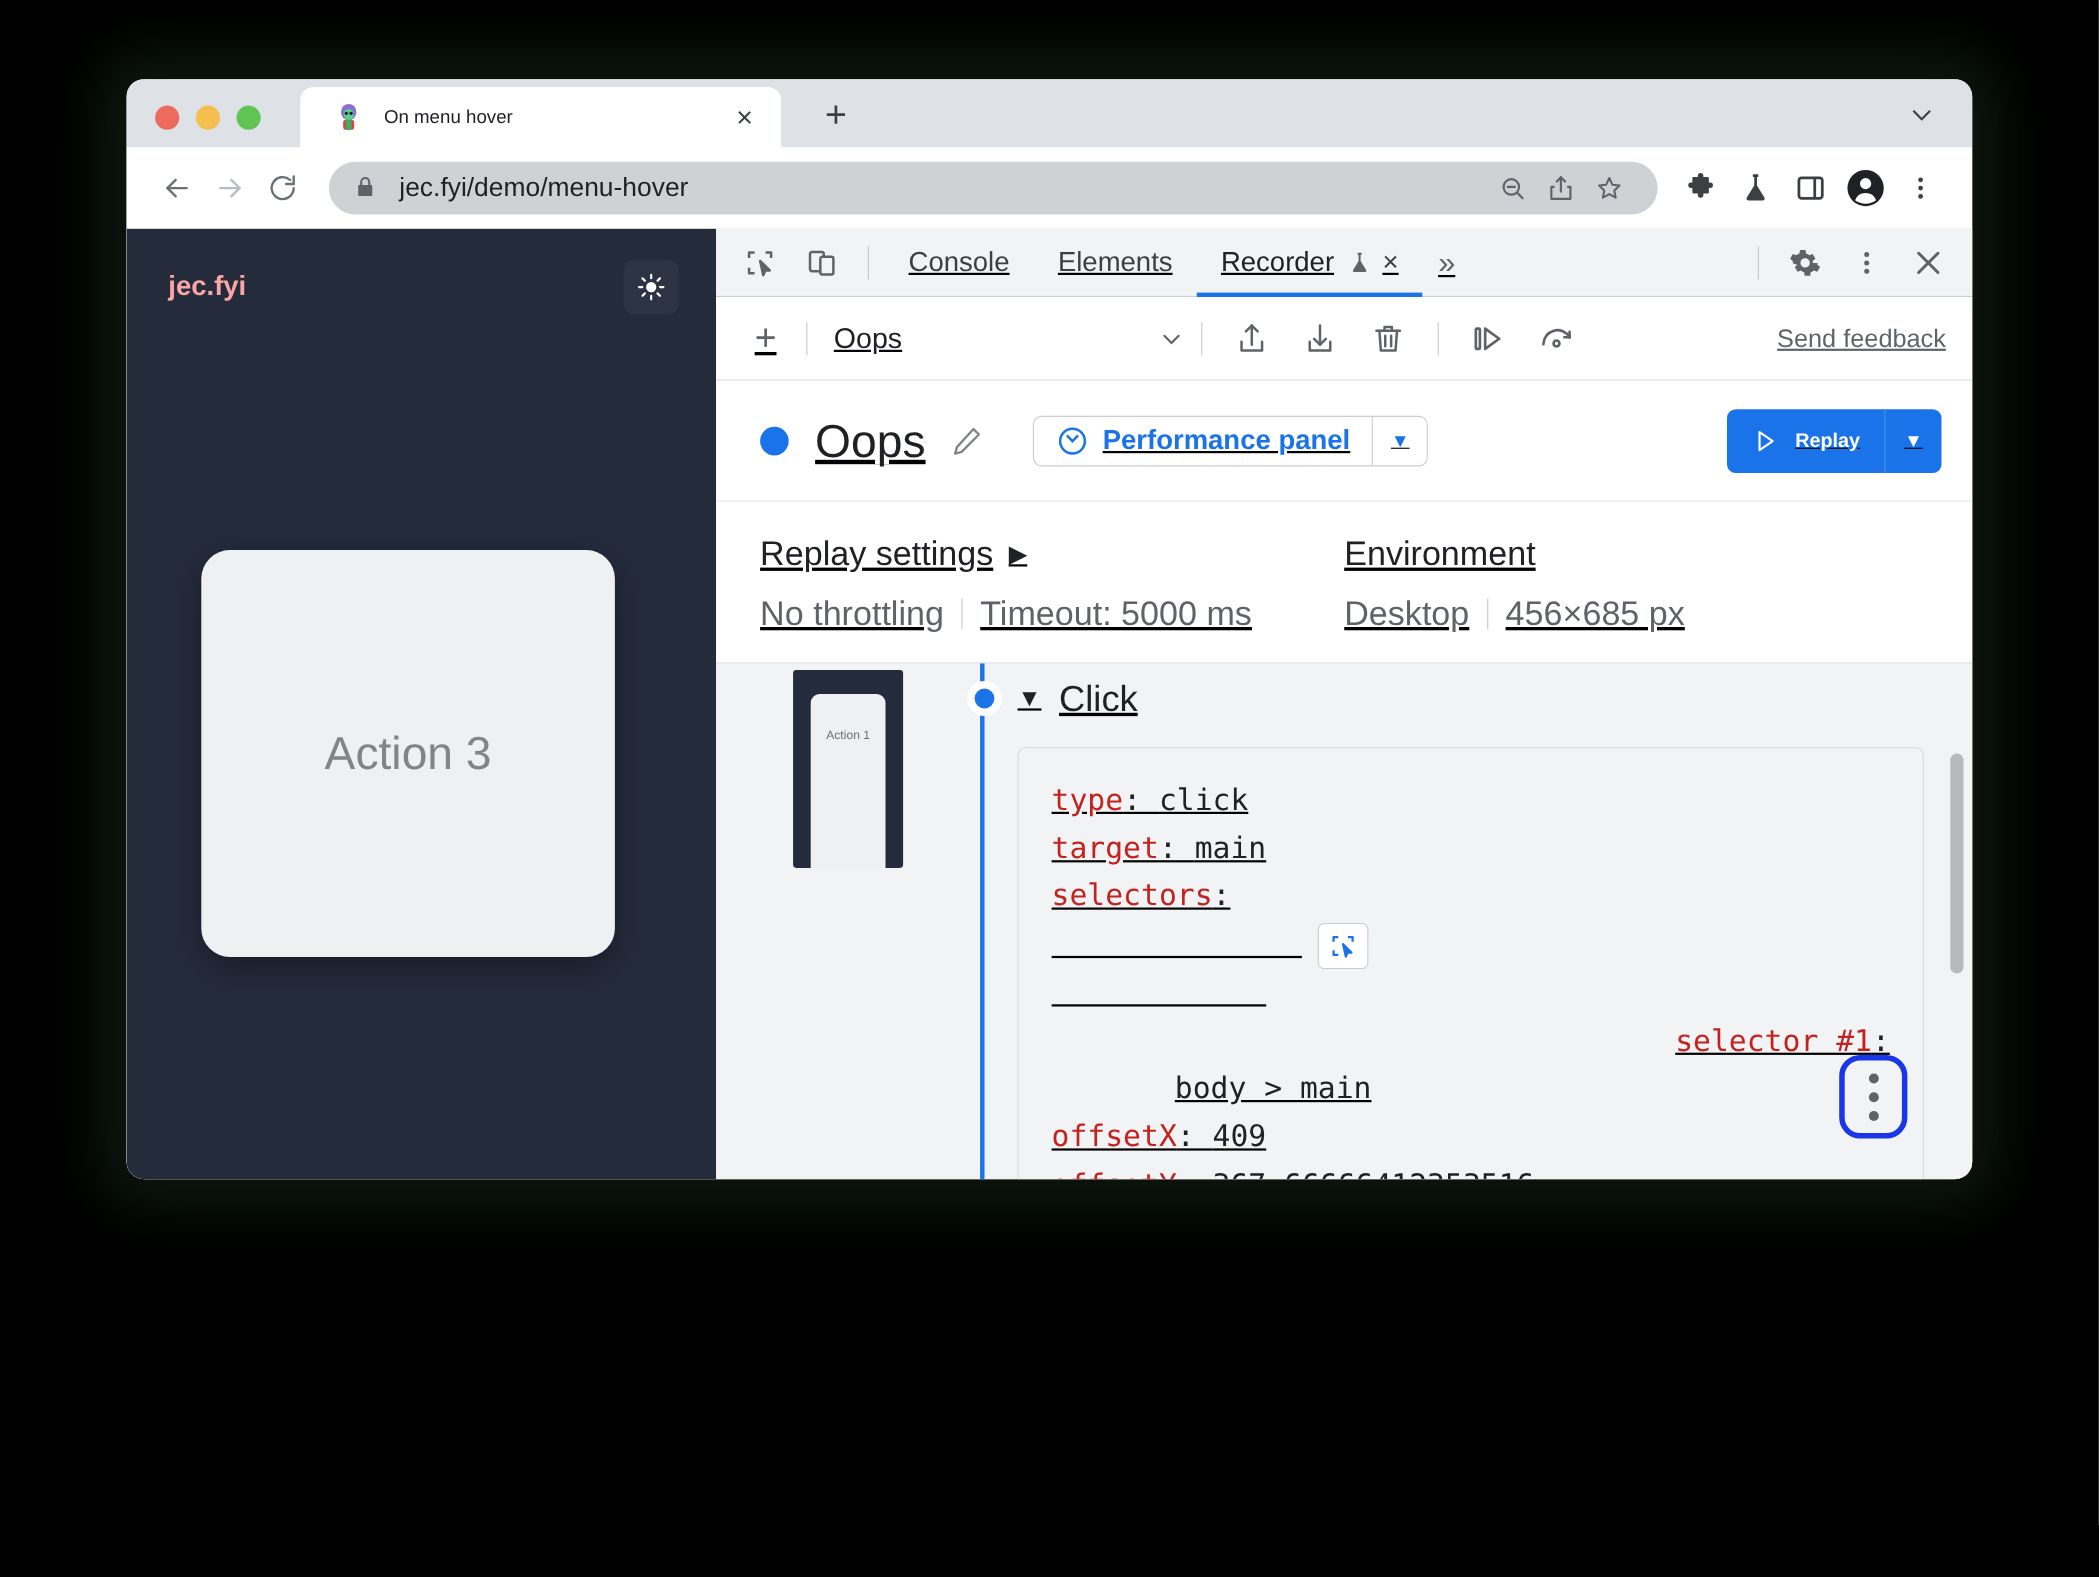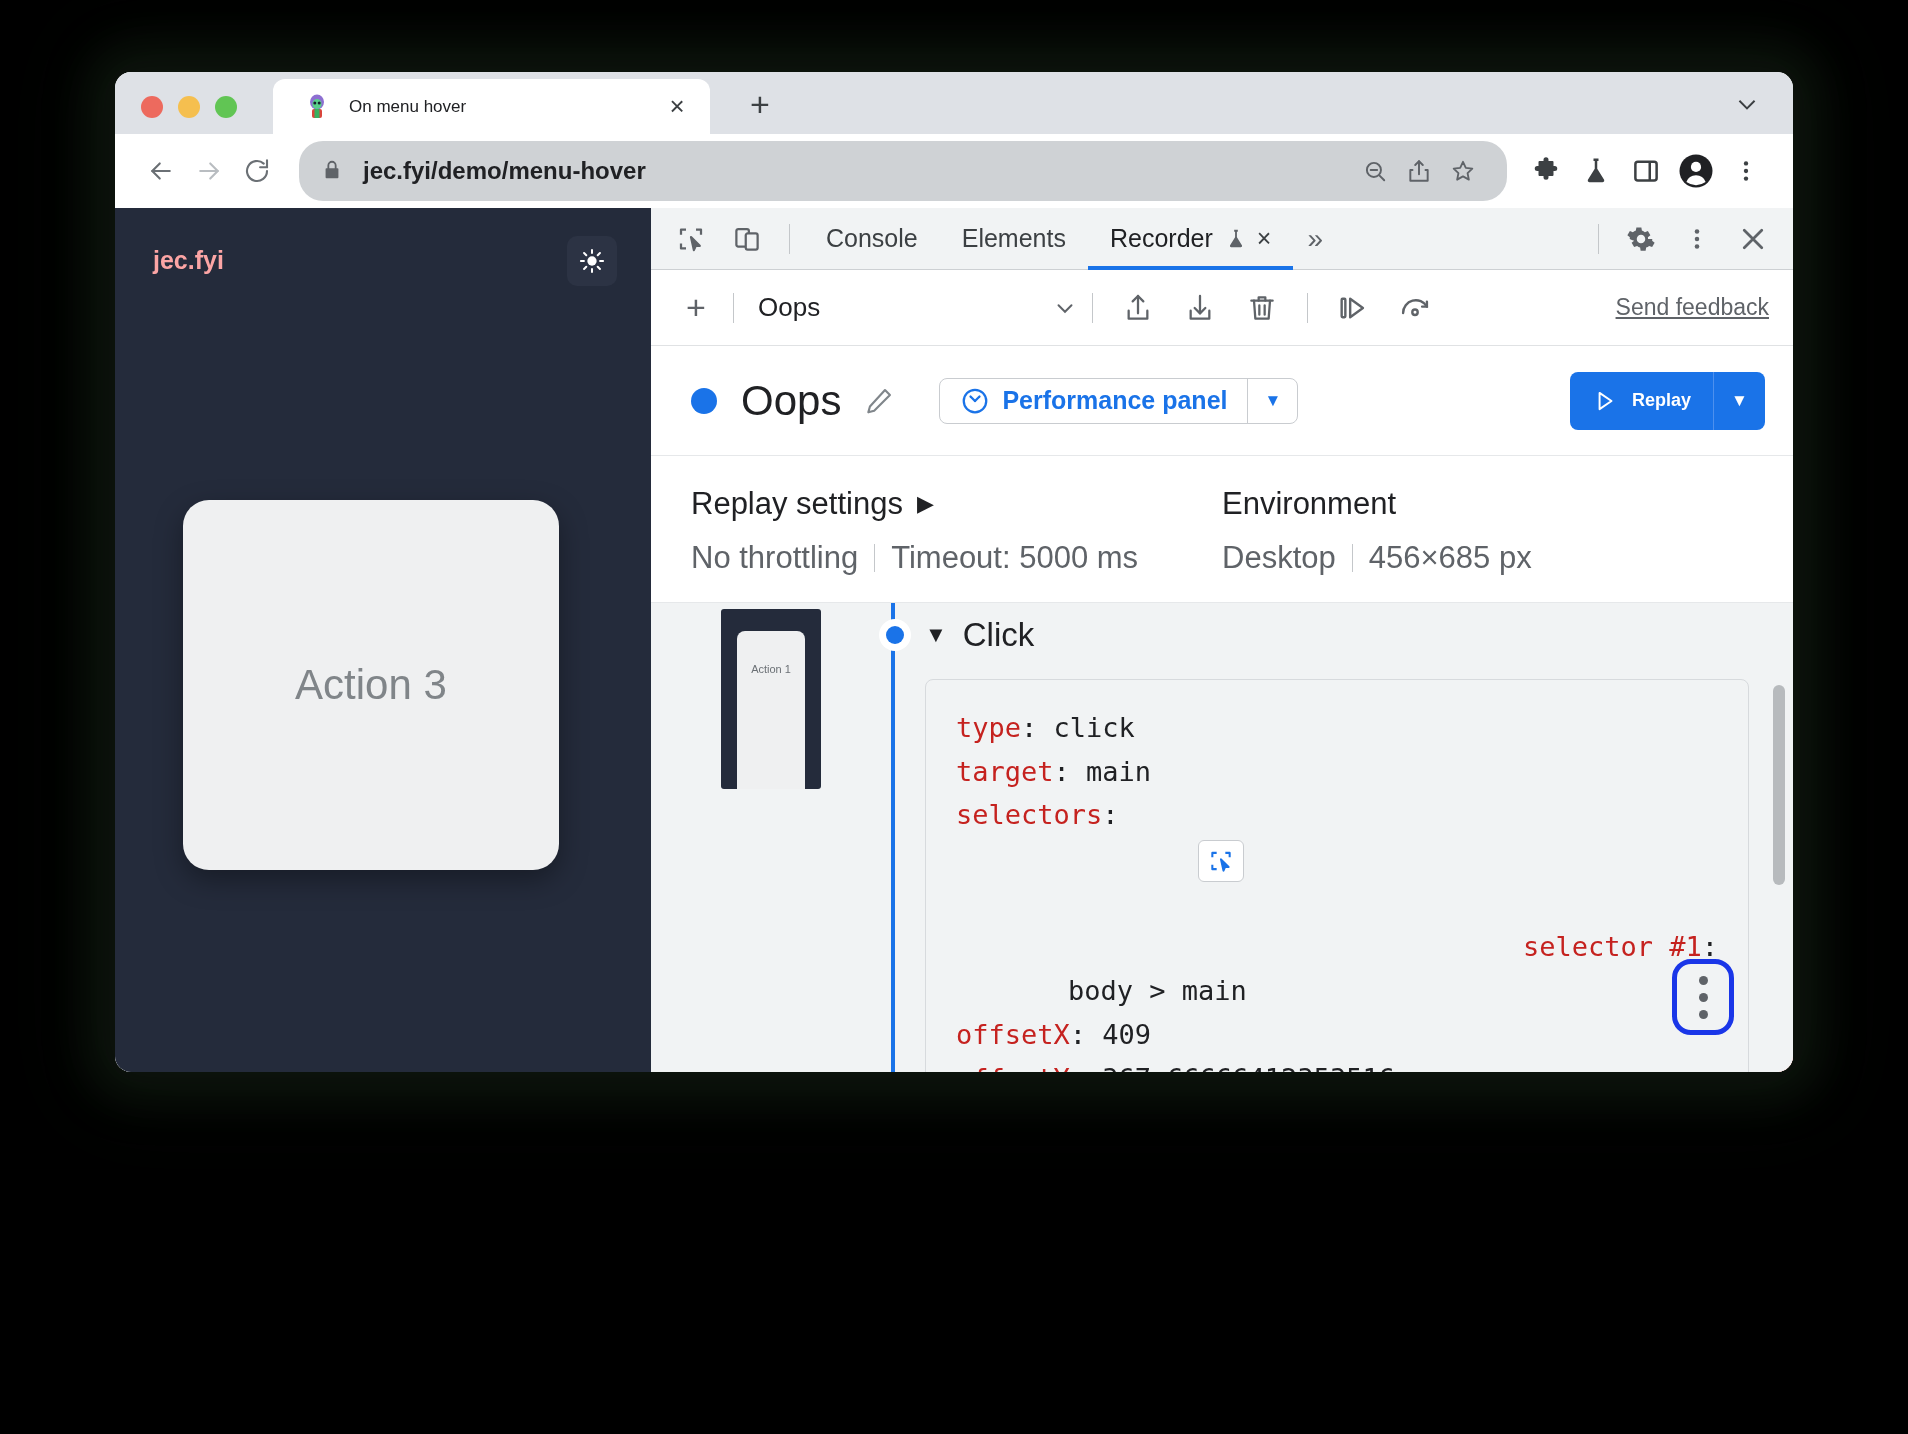--- a/index.html
+++ b/index.html
@@ -91,28 +91,27 @@
     padding:0 22px;
   }
   .nav-icon {
     width:48px; height:48px; flex:none;
     display:flex; align-items:center; justify-content:center;
     color:#6b7075;
   }
   .nav-icon.disabled { color:#b9bdc1; }
   #omnibox {
     flex:1;
-    height:60px;
+    height:48px;
     margin:0 14px 0 18px;
     background:#cfd2d5;
     border-radius:24px;
     display:flex; align-items:center;
     padding:0 22px;
     position:relative;
-    font-weight:bold;
   }
   #lock-icon { width:24px;height:24px;flex:none;margin-right:18px;color:#5f6368;}
   #omnibox-url { font-size:24px; color:#202124; flex:1; }
   .omni-action {
     width:44px;height:44px;flex:none;
     display:flex;align-items:center;justify-content:center;
     color:#5f6368;
   }
   .tb-action {
     width:50px;height:50px;flex:none;
@@ -157,20 +156,21 @@
   }
   #action-card-label { font-size:42px; color:#808589; }
 
   
   #devtools {
     flex:1;
     background:#fca5a5;
     position:relative;
     display:flex; flex-direction:column;
     min-width:0;
+    text-decoration:underline;
   }
   #dt-tabbar {
     height:62px;
     background:#f1f3f4;
     border-bottom:1px solid #cdd0d3;
     display:flex; align-items:center;
     padding:0 12px;
     position:relative;
     flex:none;
   }

